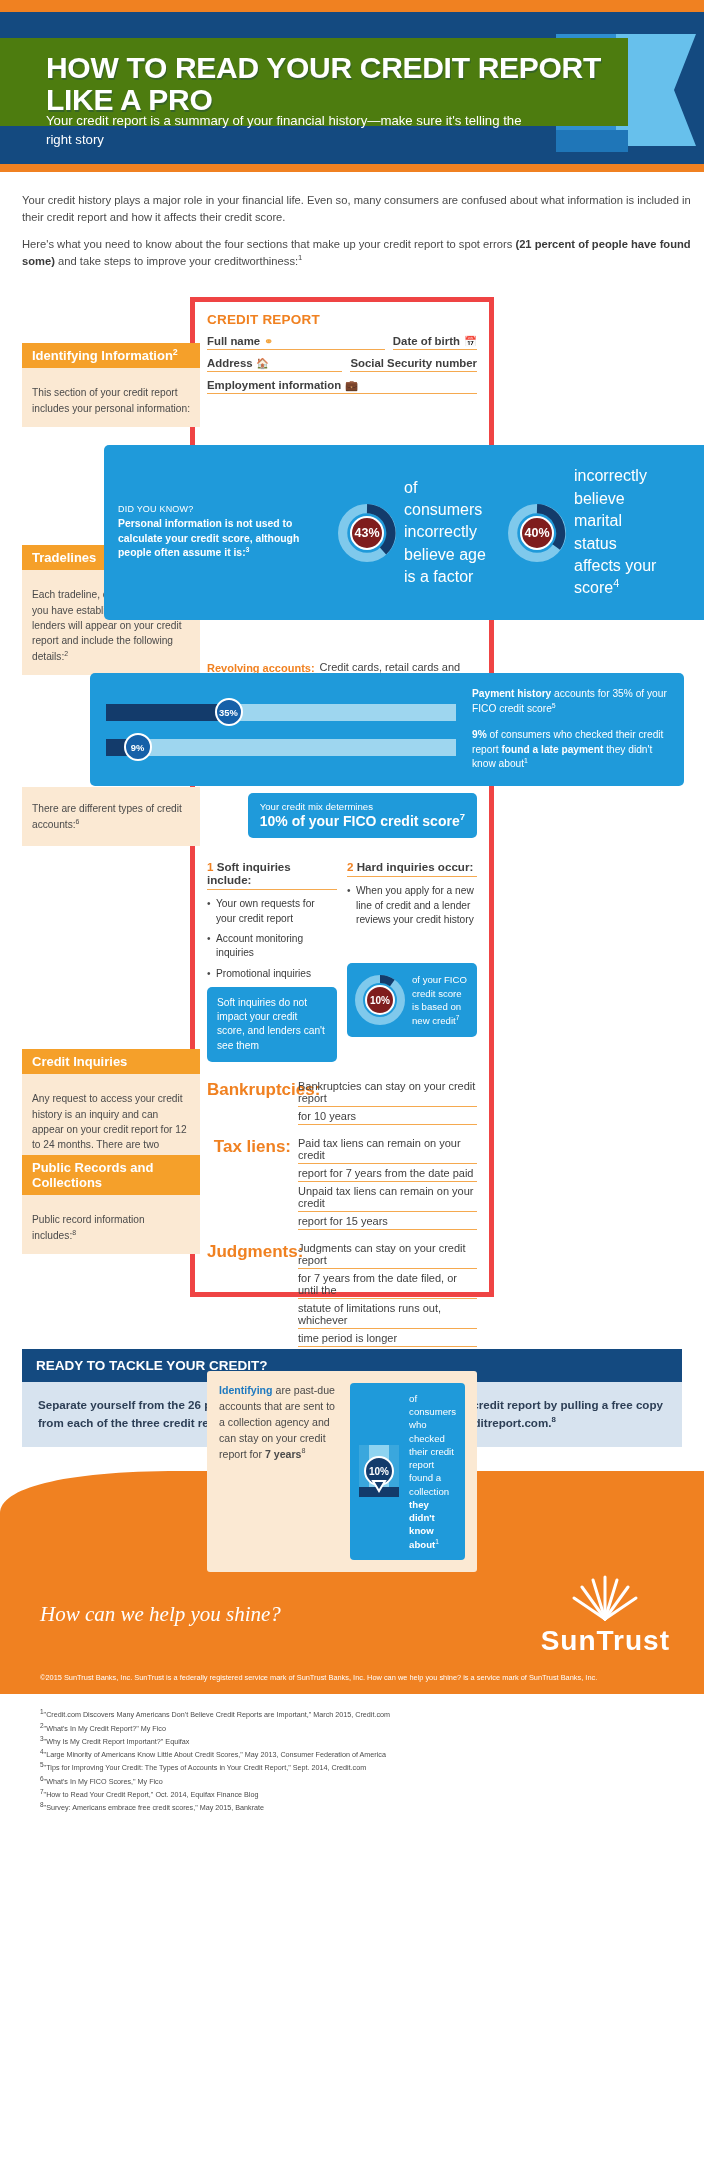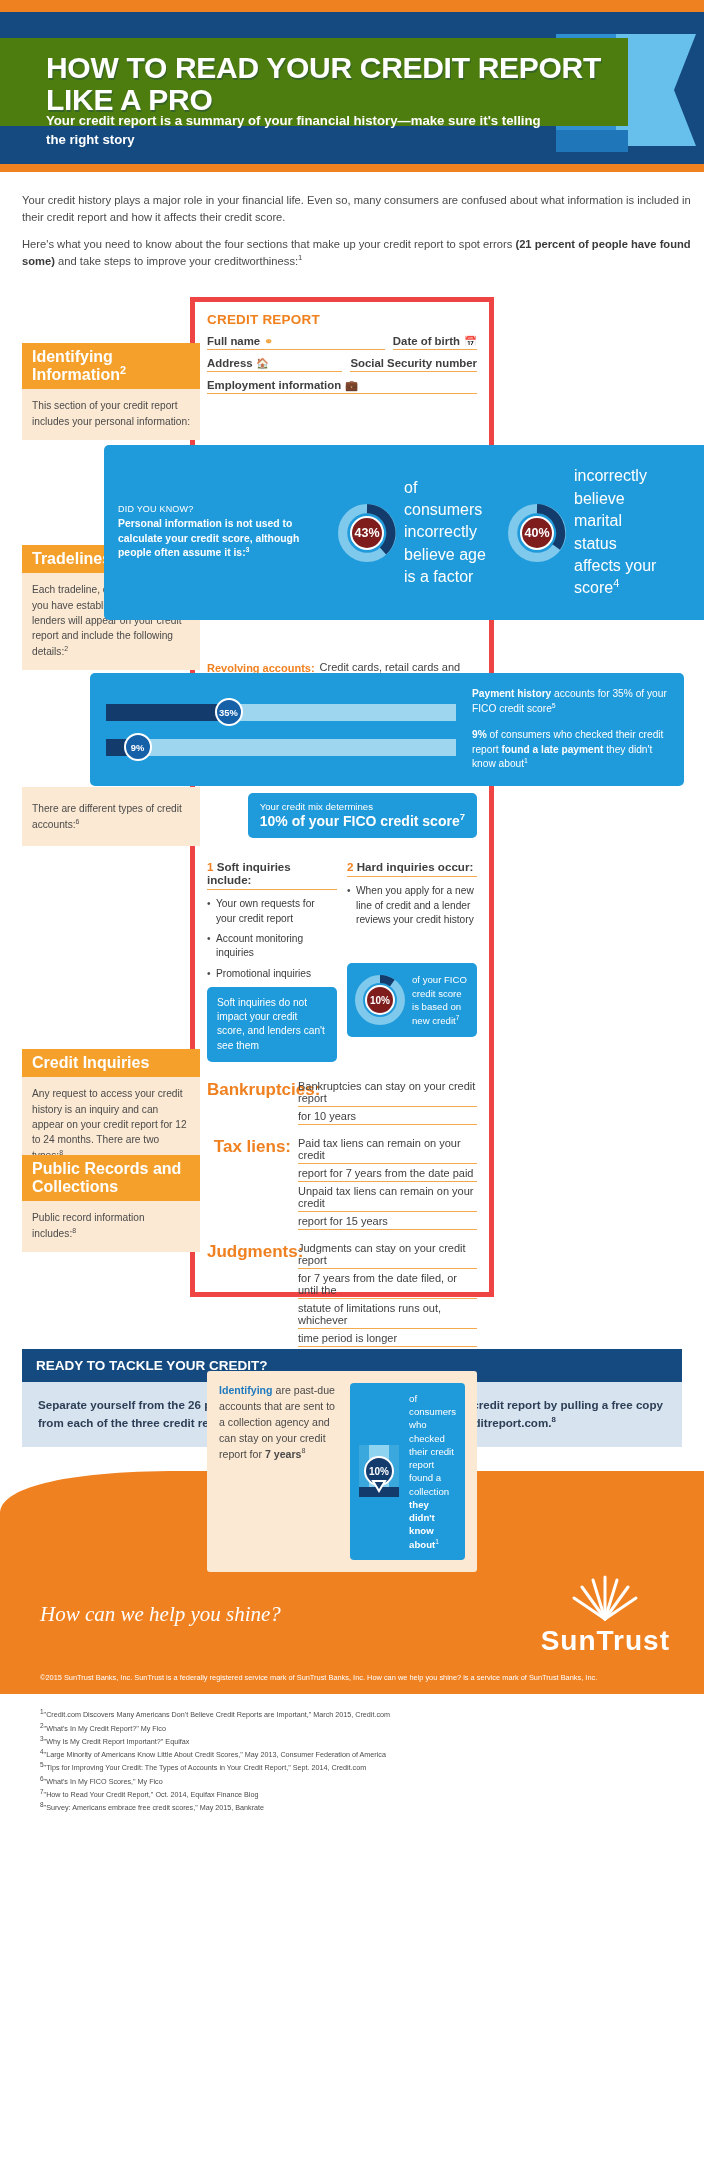--- a/index.html
+++ b/index.html
@@ -44,21 +44,21 @@
     text-transform: uppercase;
     text-shadow: 1px 2px 0 rgba(10,50,90,0.32);
   }
   .hero-sub {
     position: absolute;
     left: 46px; top: 100px;
     width: 500px;
     color: #ffffff;
     font-size: 13.2px;
     line-height: 1.42;
-    font-weight: bold;
+    font-weight: normal;
     z-index: 4;
   }
   .bottom-orange-bar { height: 8px; background: #f08121; }
 
   
   .intro {
     padding: 20px 8px 4px 22px;
     font-size: 11.2px;
     line-height: 1.55;
     color: #4a4a4a;
@@ -104,29 +104,29 @@
   .side-panel {
     position: absolute;
     left: 22px;
     width: 178px;
     z-index: 2;
   }
   .panel-head {
     background: #f5a02a;
     color: #ffffff;
     font-weight: bold;
-    font-size: 16px;
+    font-size: 13px;
     padding: 5px 10px;
   }
   .panel-body {
     background: #fbe9d3;
     color: #4a4a4a;
     font-size: 10.2px;
     line-height: 1.5;
-    padding: 9px 10px 11px 10px;
+    padding: 17px 10px 11px 10px;
   }
   .panel-body.no-head { background: #fbe9d3; }
 
   
   .blue-box {
     position: absolute;
     background: #1f9ada;
     border-radius: 5px;
     color: #ffffff;
     z-index: 4;

